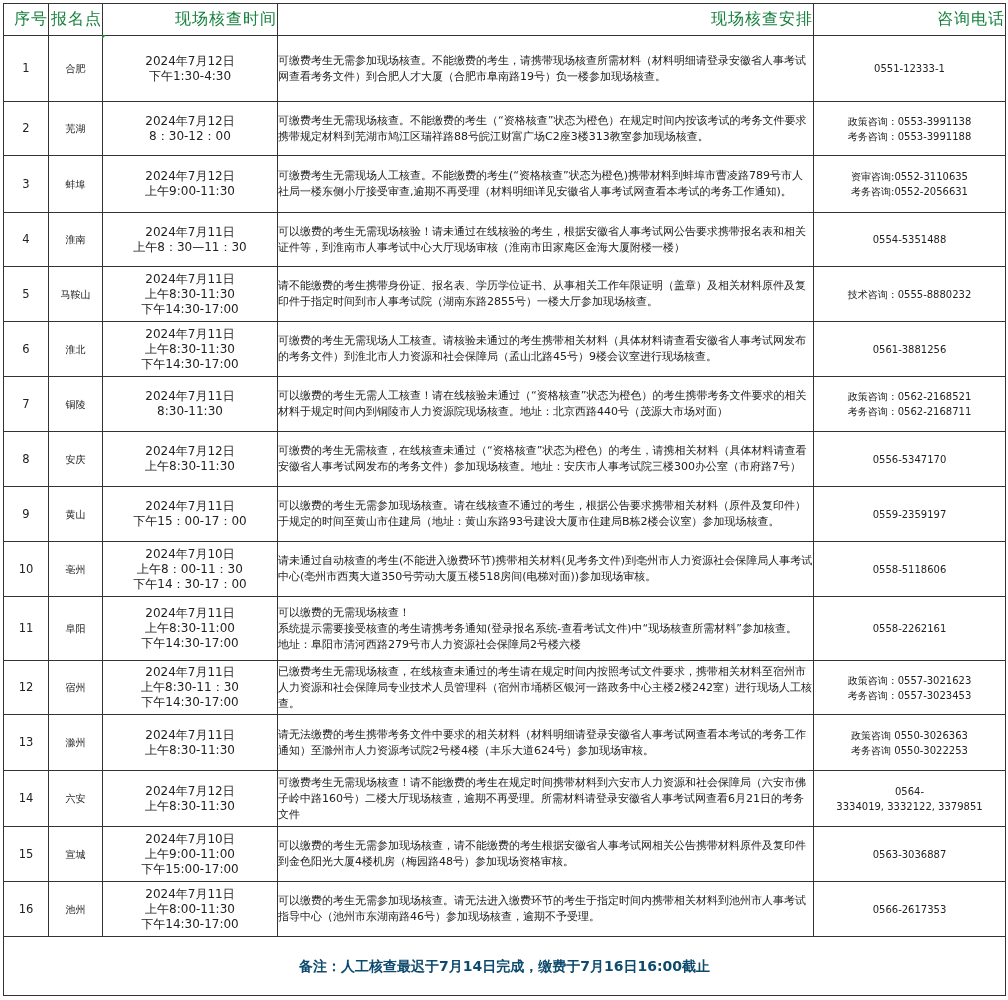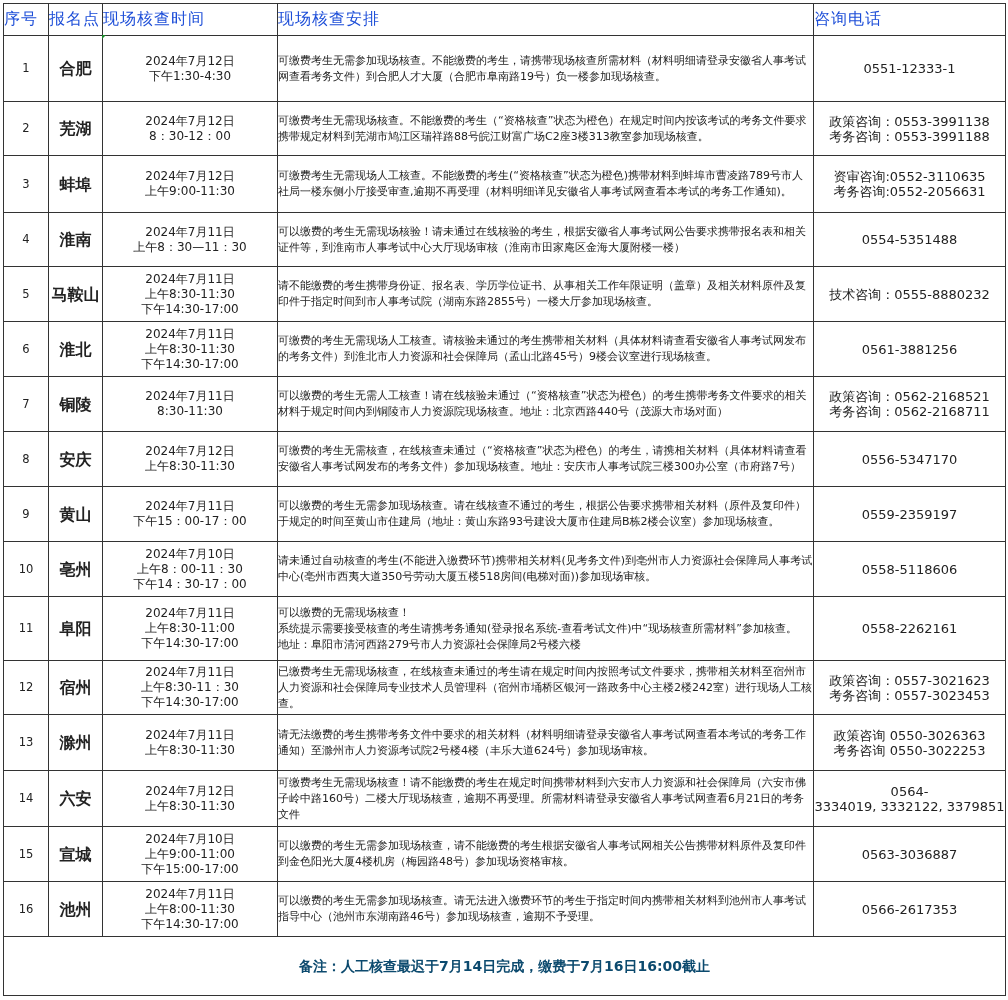--- a/index.html
+++ b/index.html
@@ -1,28 +1,28 @@
 <!DOCTYPE html>
 <html><head>
 <meta charset="utf-8">
 <style>
   html, body { margin: 0; padding: 0; background: #ffffff; }
   body { width: 1008px; height: 1000px; position: relative; overflow: hidden;
          font-family: "DejaVu Sans", "Liberation Sans", sans-serif; color: #222; }
   table.sched { position: absolute; left: 3px; top: 3px; border-collapse: collapse;
                 table-layout: fixed; width: 1002px; }
   table.sched td, table.sched th { border: 1px solid #333; padding: 0; vertical-align: middle; }
-  th { font-weight: normal; font-size: 16px; height: 31px; text-align: left; color: #1d4ed8; letter-spacing: 1px; }
+  th { font-weight: normal; font-size: 16px; height: 31px; text-align: right; color: #15803d; letter-spacing: 1px; }
   td { font-size: 11px; line-height: 15px; }
   td.c { text-align: center; }
   td.num { font-size: 11.5px; }
-  td.city { font-size: 16px; font-weight: bold; }
+  td.city { font-size: 10px; }
   td.time { font-size: 12px; line-height: 15px; }
   td.arr { text-align: left; padding: 2px 3px; font-size: 11px; line-height: 16px; vertical-align: middle; margin-left: 36px; }
-  td.phone { font-size: 13px; line-height: 15px; }
+  td.phone { font-size: 10px; line-height: 15px; }
   .line { display: block; white-space: nowrap; }
   td.footer { text-align: center; font-size: 14px; font-weight: bold; height: 58px; color: #0c4a6e; }
   .corner-mark { position: absolute; left: 102px; top: 35px; width: 0; height: 0;
                  border-top: 4px solid #1a8a2a; border-right: 4px solid transparent; }
 </style>
 </head>
 <body>
 
 <table class="sched">
   <colgroup>

